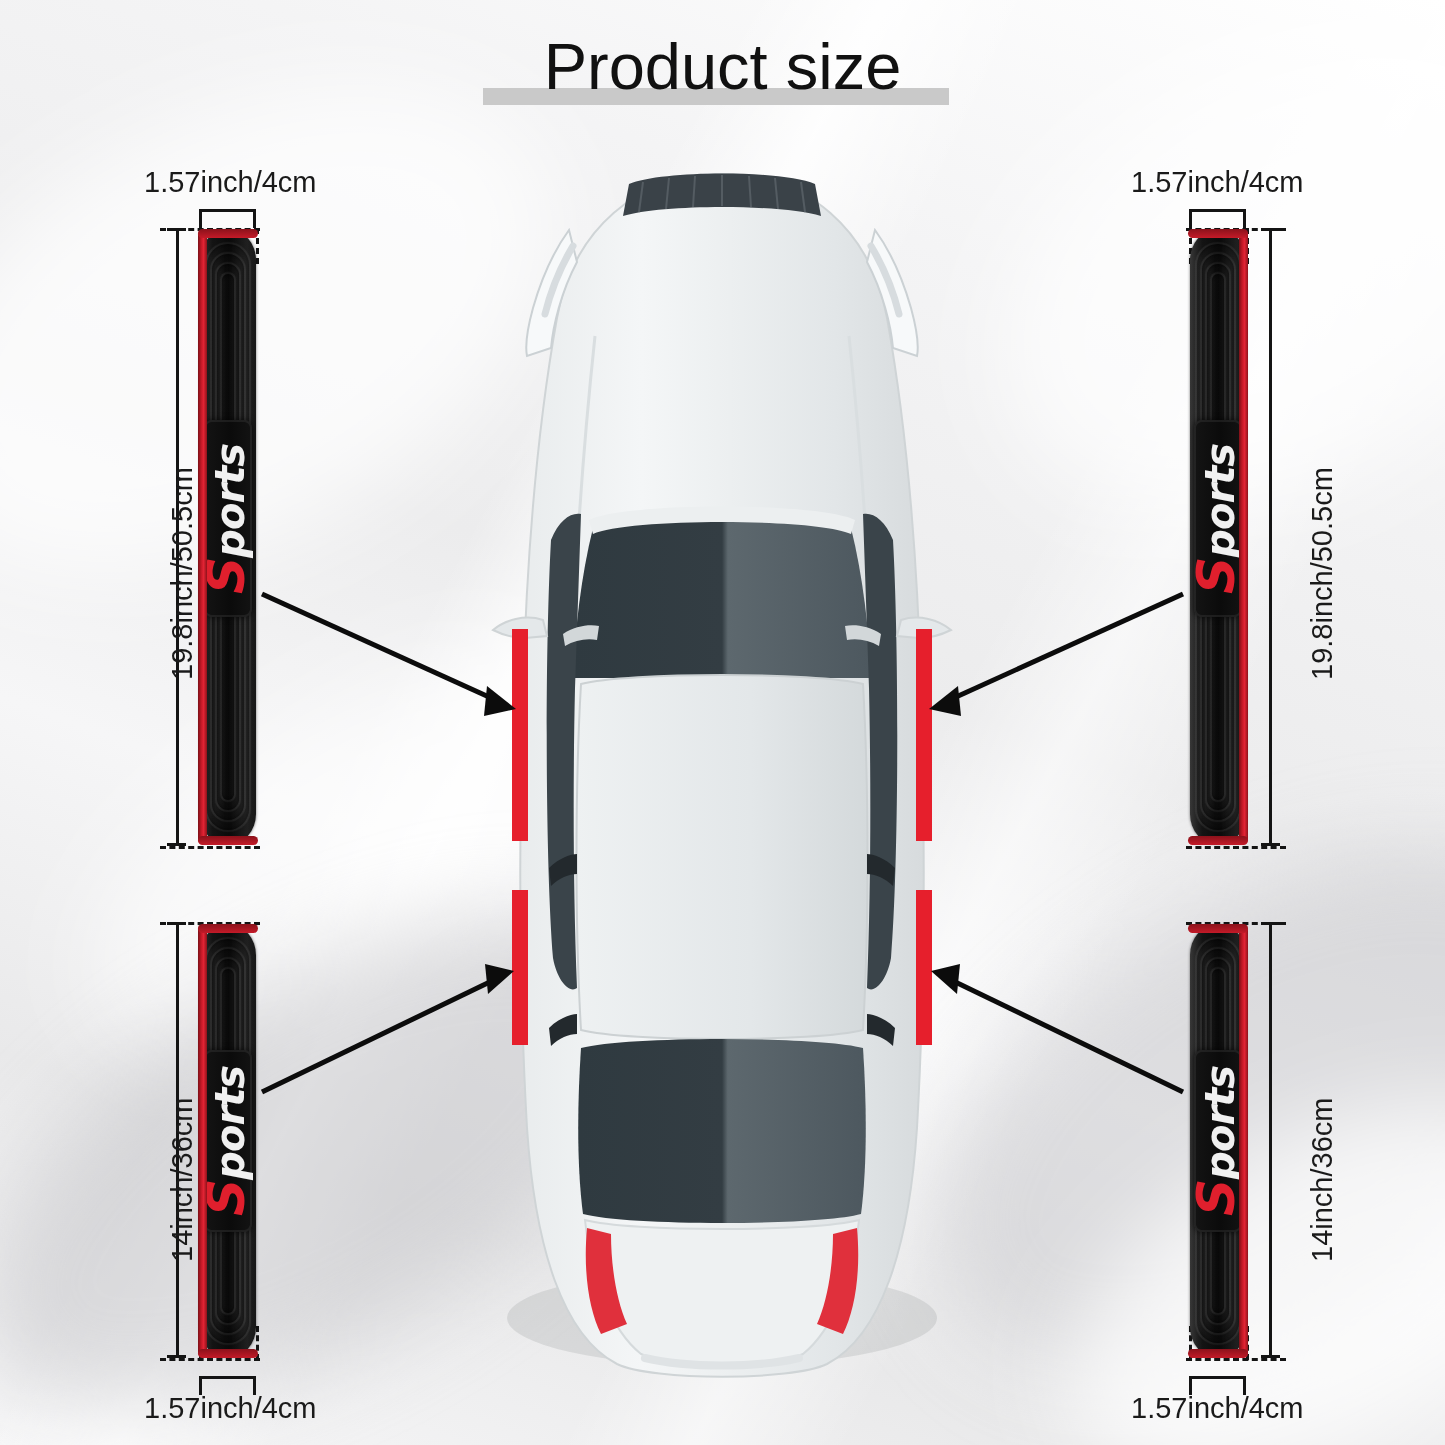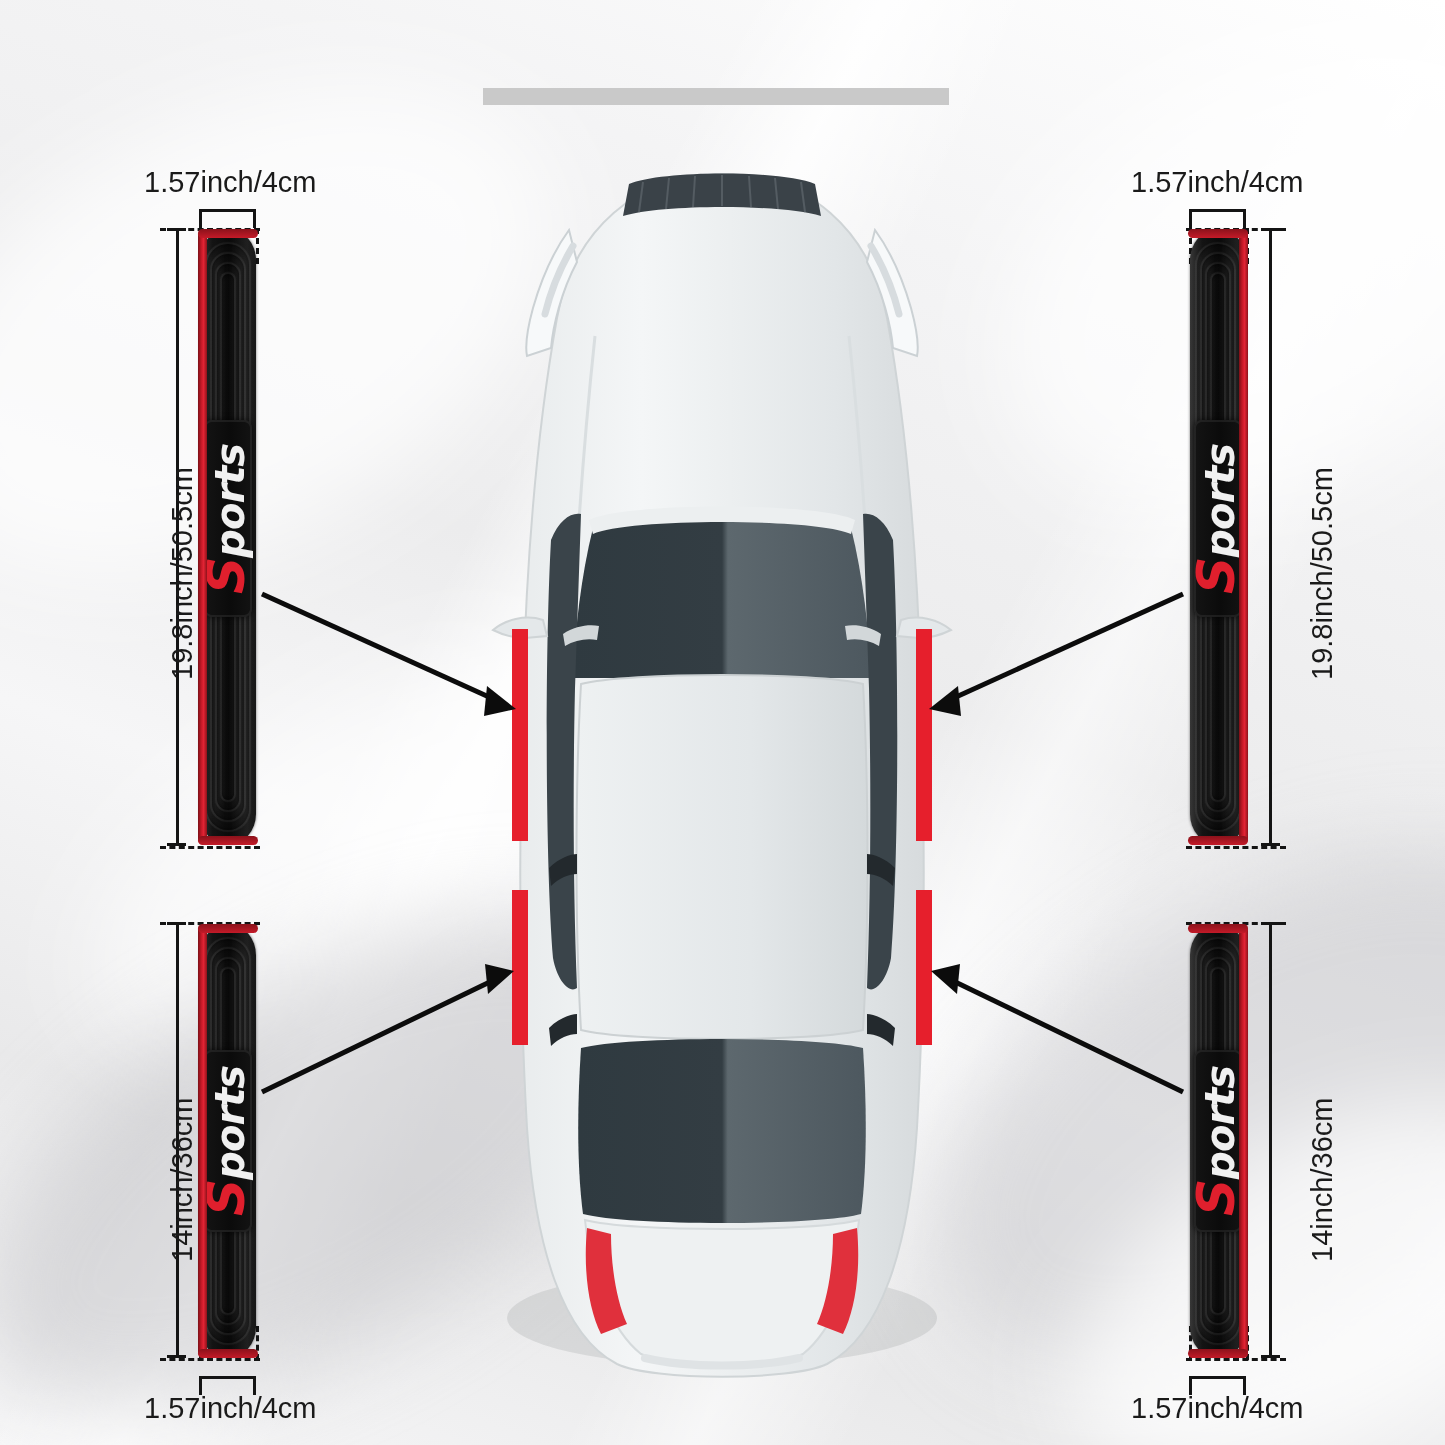--- a/index.html
+++ b/index.html
@@ -119,20 +119,23 @@
 <div id="stage">
 
   <div class="bgblob" style="left:-120px;top:120px;width:700px;height:420px;background:rgba(255,255,255,.75);transform:rotate(-28deg);"></div>
   <div class="bgblob" style="left:60px;top:700px;width:620px;height:300px;background:rgba(255,255,255,.6);transform:rotate(-30deg);"></div>
   <div class="bgblob" style="left:-60px;top:980px;width:760px;height:360px;background:rgba(196,196,200,.55);transform:rotate(-30deg);"></div>
   <div class="bgblob" style="left:980px;top:60px;width:620px;height:420px;background:rgba(255,255,255,.7);transform:rotate(-30deg);"></div>
   <div class="bgblob" style="left:900px;top:900px;width:740px;height:420px;background:rgba(198,198,202,.5);transform:rotate(-30deg);"></div>
   <div class="bgblob" style="left:1040px;top:1140px;width:560px;height:300px;background:rgba(255,255,255,.75);transform:rotate(-30deg);"></div>
 
   <div id="title-underline"></div>
+  <div id="title-wrap">
+    <span id="page-title">Product size</span>
+  </div>
 
   <div id="car">
     <svg width="490" height="1215" viewBox="0 0 490 1215">
       <defs>
         <linearGradient id="bodyg" x1="0" y1="0" x2="1" y2="0">
           <stop offset="0" stop-color="#e9eced"></stop>
           <stop offset="0.30" stop-color="#f4f6f7"></stop>
           <stop offset="0.52" stop-color="#eceff0"></stop>
           <stop offset="0.78" stop-color="#e2e6e8"></stop>
           <stop offset="1" stop-color="#d7dbdd"></stop>

